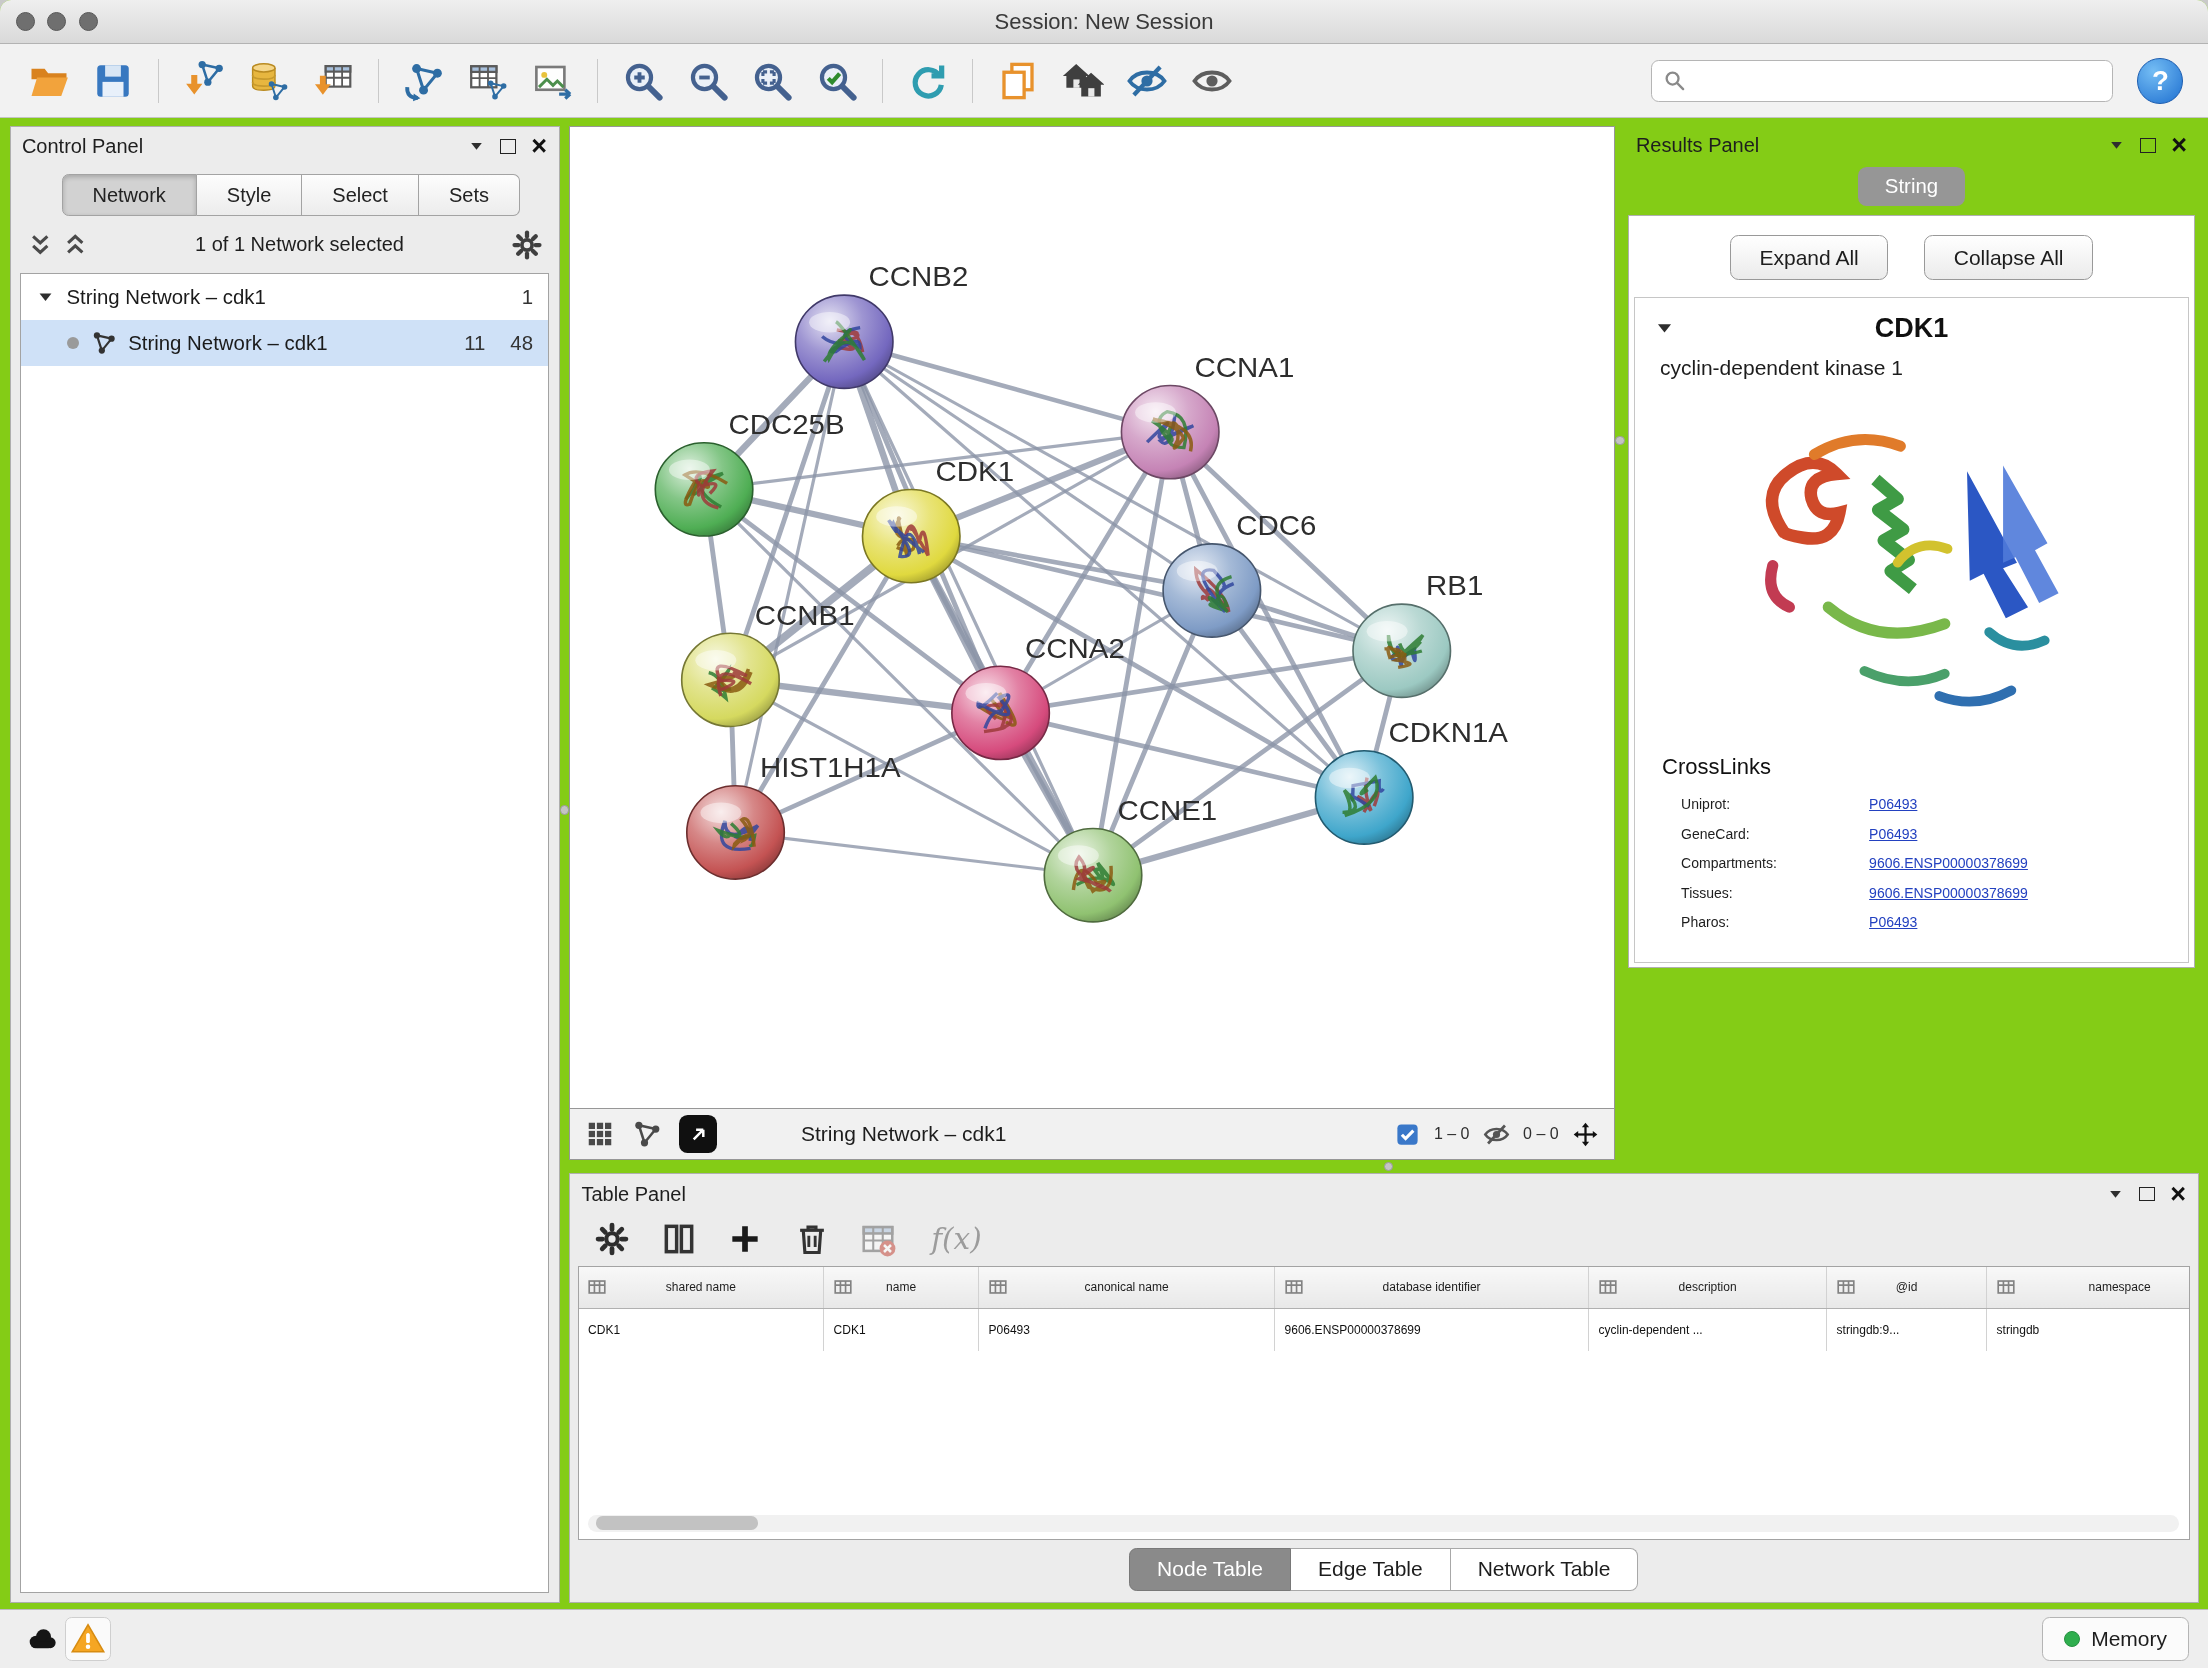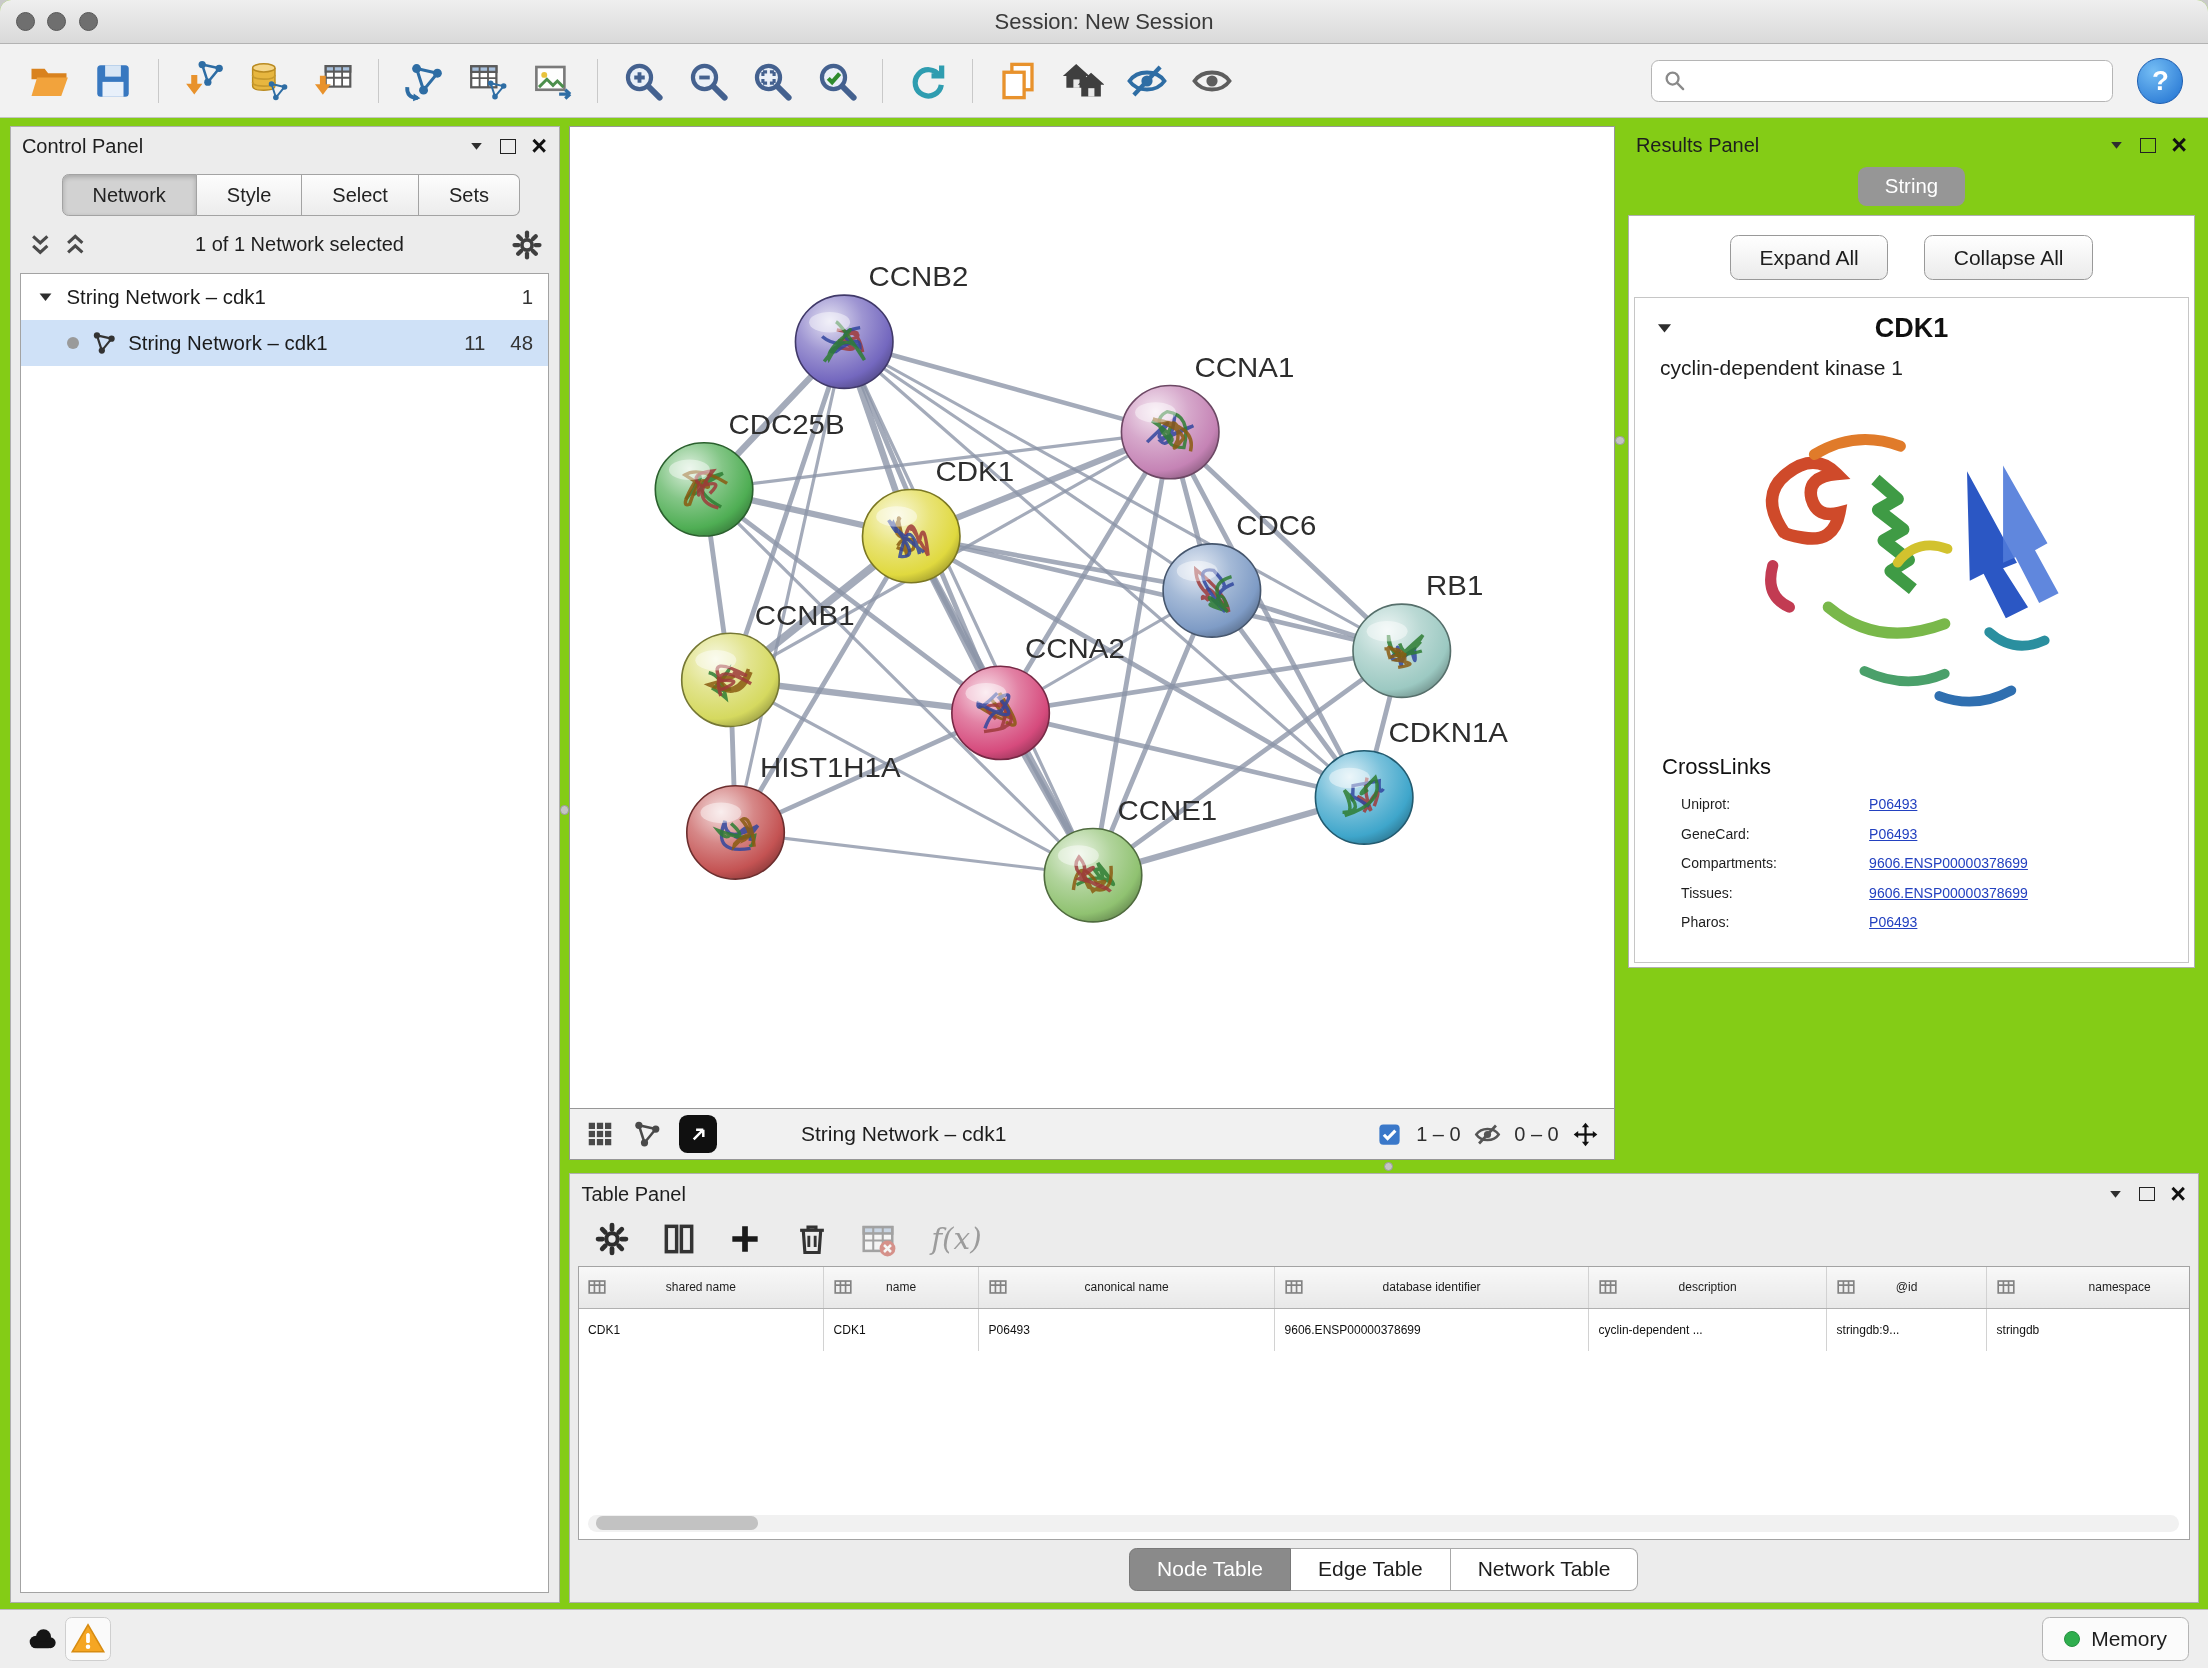--- a/index.html
+++ b/index.html
@@ -61,21 +61,21 @@
   .top-row{flex:1;display:flex;min-height:0}
 
   .network-view{flex:1;display:flex;flex-direction:column;min-width:0}
   .net-canvas{flex:1;background:#fff;border:1px solid #979797;min-height:0}
   #network-svg{width:100%;height:100%;display:block;font-family:"Liberation Sans",sans-serif}
   .net-footer{height:51px;background:#f1f1f1;border:1px solid #979797;border-top:none;display:flex;align-items:center;padding:0 15px;gap:17px;flex:none}
   .nf-ic{width:30px;height:30px}
   .nf-ic2{width:27px;height:27px}
   .nf-darkbtn{width:38px;height:38px;background:#101010;border-radius:8.6px;display:flex;align-items:center;justify-content:center}
   .nf-title{font-size:21px;color:#1d1d1d;margin-left:67px}
-  .nf-right{margin-left:auto;display:flex;align-items:center;gap:13.3px;font-size:20px;color:#2e2e2e}
+  .nf-right{margin-left:auto;display:flex;align-items:center;gap:13.3px;font-size:16px;color:#2e2e2e}
 
   .results-panel{width:574px;flex:none;display:flex;flex-direction:column;min-height:0}
   .rp-tabstrip{display:flex;justify-content:center;padding:1.9px 0 9.5px}
   .rp-chip{background:#969696;color:#fff;font-size:20.4px;padding:7.6px 27px;border-radius:8.6px}
   .rp-box{margin:0 3.8px;background:#fff;border:1px solid #b0b0b0;display:flex;flex-direction:column}
   .rp-buttons{display:flex;justify-content:center;gap:36px;padding:19px 0 17px}
   .rp-btn{font-family:inherit;font-size:21px;padding:9.5px 28.5px;border:1px solid #999;border-radius:8.6px;background:linear-gradient(#fff,#ebebeb);color:#1d1d1d}
   .rp-section{border:1px solid #c6c6c6;margin:0 4.8px 4.8px;padding-bottom:25px}
   .rp-sec-hdr{display:flex;align-items:center;padding:15px 19px 7.6px}
   .rp-sec-hdr .tri{width:21px;height:21px;flex:none}

